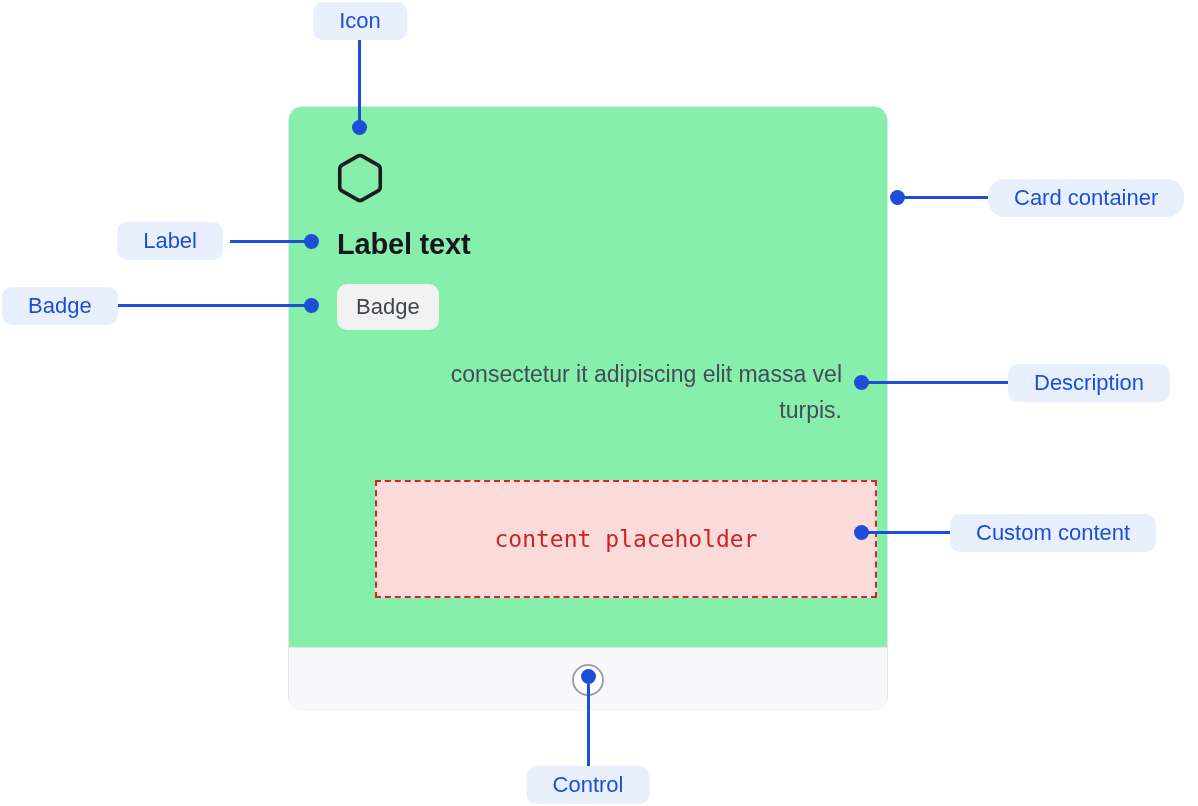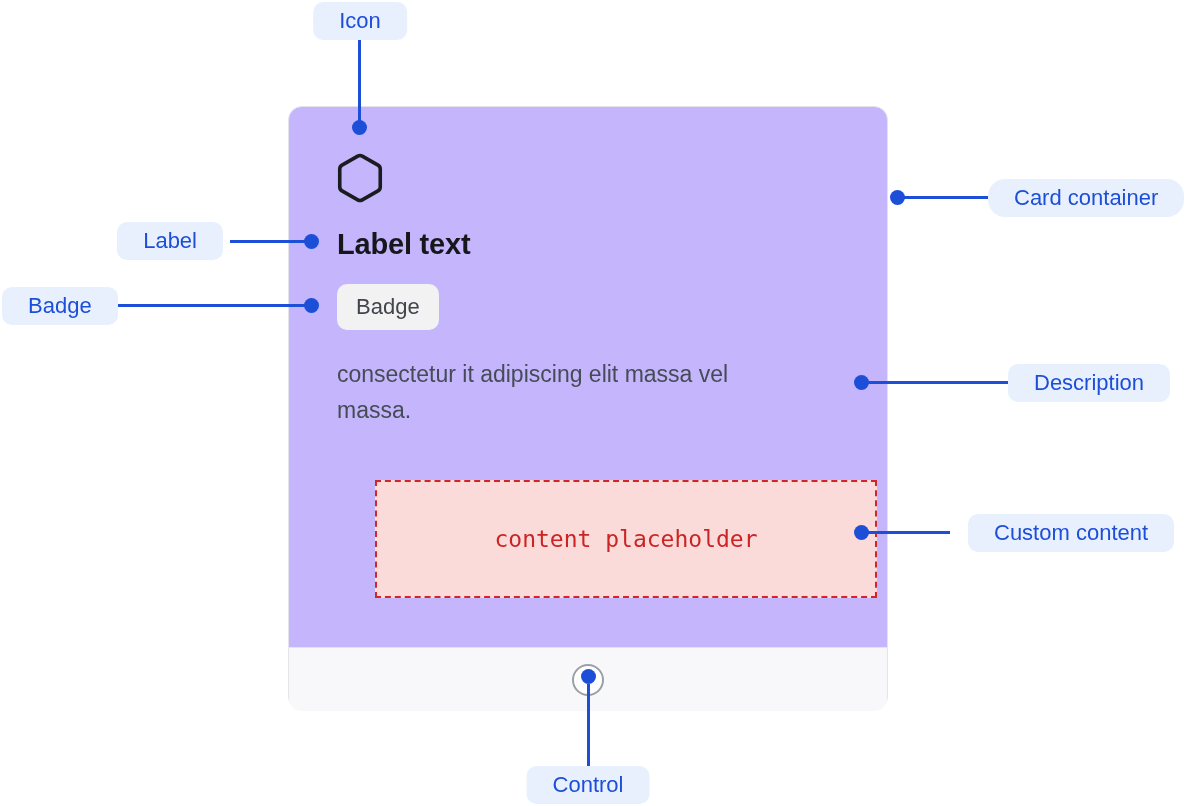--- a/index.html
+++ b/index.html
@@ -12,24 +12,25 @@
     height: 806px;
     background: #ffffff;
     overflow: hidden;
   }
 
   
   .card {
     position: absolute;
     left: 288px; top: 106px;
     width: 600px; height: 604px;
-    background: #c4b5fd;
+    background: #86efac;
     border: 1px solid #e4e5e9;
     border-radius: 14px;
     z-index: 1;
+    text-align: right;
   }
   .hex-icon {
     position: absolute;
     left: 44px; top: 44px;
     width: 54px; height: 54px;
   }
   .card-label {
     position: absolute;
     left: 48px; top: 120px;
     font-size: 29px;
@@ -138,21 +139,21 @@
   .ann-card-dot    { left: 890px; top: 190px; }
   .ann-card-line   { left: 903px; top: 196px; width: 85px; height: 3px; }
   .ann-card-pill   { left: 988px; top: 179px; border-radius: 17px; }
   
   .ann-desc-dot    { left: 854px; top: 375px; }
   .ann-desc-line   { left: 867px; top: 381px; width: 141px; height: 3px; }
   .ann-desc-pill   { left: 1008px; top: 364px; }
   
   .ann-custom-dot  { left: 854px; top: 525px; }
   .ann-custom-line { left: 867px; top: 531px; width: 83px; height: 3px; }
-  .ann-custom-pill { left: 950px; top: 514px; margin-left: 18px; }
+  .ann-custom-pill { left: 950px; top: 514px; }
   
   .ann-control-dot  { left: 581px; top: 669px; }
   .ann-control-line { left: 587px; top: 684px; width: 3px; height: 84px; }
   .ann-control-pill { left: 588px; top: 766px; transform: translateX(-50%); text-align: right; }
 </style>
 </head>
 <body>
 
 <div class="canvas">
 
@@ -160,21 +161,21 @@
     <svg class="hex-icon" viewBox="0 0 24 24" fill="none" stroke="#1a1c1f" stroke-width="1.6" stroke-linecap="round" stroke-linejoin="round">
       <path d="M21 16V8a2 2 0 0 0-1-1.73l-7-4a2 2 0 0 0-2 0l-7 4A2 2 0 0 0 3 8v8a2 2 0 0 0 1 1.73l7 4a2 2 0 0 0 2 0l7-4A2 2 0 0 0 21 16z"></path>
     </svg>
 
     <div class="card-label">Label text</div>
 
     <span class="badge">Badge</span>
 
     <p class="desc">
       <span>consectetur it adipiscing elit massa vel</span>
-      <span>massa.</span>
+      <span>turpis.</span>
     </p>
 
     <div class="placeholder">
       <span>content placeholder</span>
     </div>
 
     <div class="card-footer">
       <button class="control-btn"></button>
     </div>
   </div>

